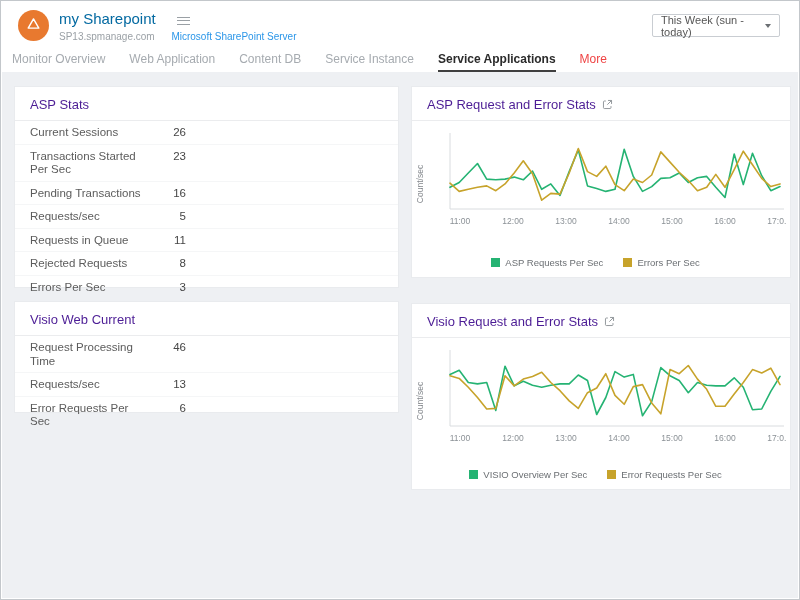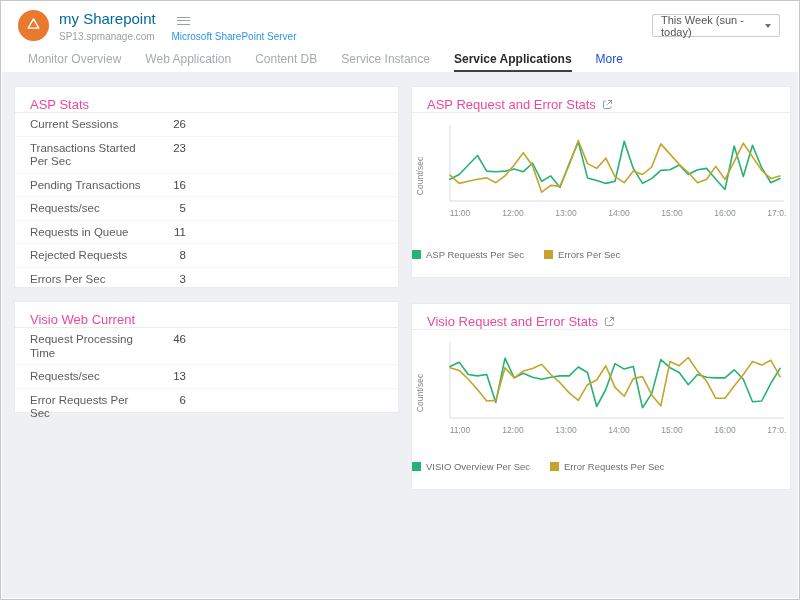--- a/index.html
+++ b/index.html
@@ -17,49 +17,49 @@
   .subtitle-row { position:absolute; left:57px; top:30px; font-size:10px; color:#9ba1a6; }
   .monitor-type { margin-left:14px; color:#2b96e8; text-decoration:none; cursor:pointer; }
   .time-select { position:absolute; right:18px; top:13px; width:128px; height:23px; background:#fff;
                  border:1px solid #c9cdd2; border-radius:2px; display:flex; align-items:center;
                  justify-content:flex-start; padding:0 8px; font-size:11px; color:#555; cursor:pointer; }
   .caret { width:0; height:0; border-left:3.5px solid transparent; border-right:3.5px solid transparent;
            border-top:4.5px solid #6b6f73; }
 
   
   .tabs { position:absolute; left:1px; right:1px; top:47px; height:24px; background:#fff;
-          display:flex; align-items:stretch; padding-left:26px; }
+          display:flex; align-items:stretch; padding-left:10px; }
   .tab { font-size:12px; color:#a6abb0; padding:4px 0 6px; margin-right:24px; cursor:pointer;
          border-bottom:2px solid transparent; white-space:nowrap; }
   .tab.active { color:#2b2b2b; font-weight:bold; border-bottom-color:#3f3f3f; }
-  .tab.accent { color:#1d4ed8; }
+  .tab.accent { color:#ef4444; }
 
   
   .content { position:absolute; left:1px; right:1px; top:71px; bottom:1px; background:#eef0f3; }
   .panel { position:absolute; background:#fff; border:1px solid #e9ebee; }
-  .panel-title { display:flex; align-items:center; gap:6px; padding:10px 15px 0;
-                 font-size:13px; color:#ec4899; border-bottom:1px solid #ebecee; }
+  .panel-title { display:flex; align-items:center; gap:6px; padding:10px 15px 8px;
+                 font-size:13px; color:#4c1d95; border-bottom:1px solid #ebecee; }
 
   #asp-stats   { left:12px;  top:14px;  width:385px; height:202px; }
   #asp-chart   { left:409px; top:14px;  width:380px; height:192px; }
   #visio-stats { left:12px;  top:229px; width:385px; height:112px; }
   #visio-chart { left:409px; top:231px; width:380px; height:187px; }
 
   .stat-row { display:flex; align-items:flex-start; padding:5px 15px 4px;
               border-bottom:1px solid #f5f6f7; font-size:11.5px; color:#5c5c5c; line-height:13.5px; }
   .stat-row:last-child { border-bottom:none; }
   .stat-label { width:120px; }
   .stat-value { width:36px; text-align:right; color:#454545; }
 
   
   .chart-body { position:relative; height:calc(100% - 33px); }
   .ylab { position:absolute; left:-22px; top:58px; width:60px; text-align:center;
           transform:rotate(-90deg); font-size:8.5px; color:#85898e; }
   svg.chart { position:absolute; left:16px; top:8px; }
-  .legend { position:absolute; left:0; right:11px; bottom:10px; display:flex; justify-content:flex-start;
+  .legend { position:absolute; left:0; right:11px; bottom:10px; display:flex; justify-content:center;
             gap:20px; font-size:9.5px; color:#6b6f73; }
   .legend-item { display:flex; align-items:center; gap:5px; cursor:pointer; }
   .chip { width:9px; height:9px; display:inline-block; }
   .extlink { display:inline-flex; cursor:pointer; }
 </style>
 </head>
 <body>
 
 <div class="viewport">
 

